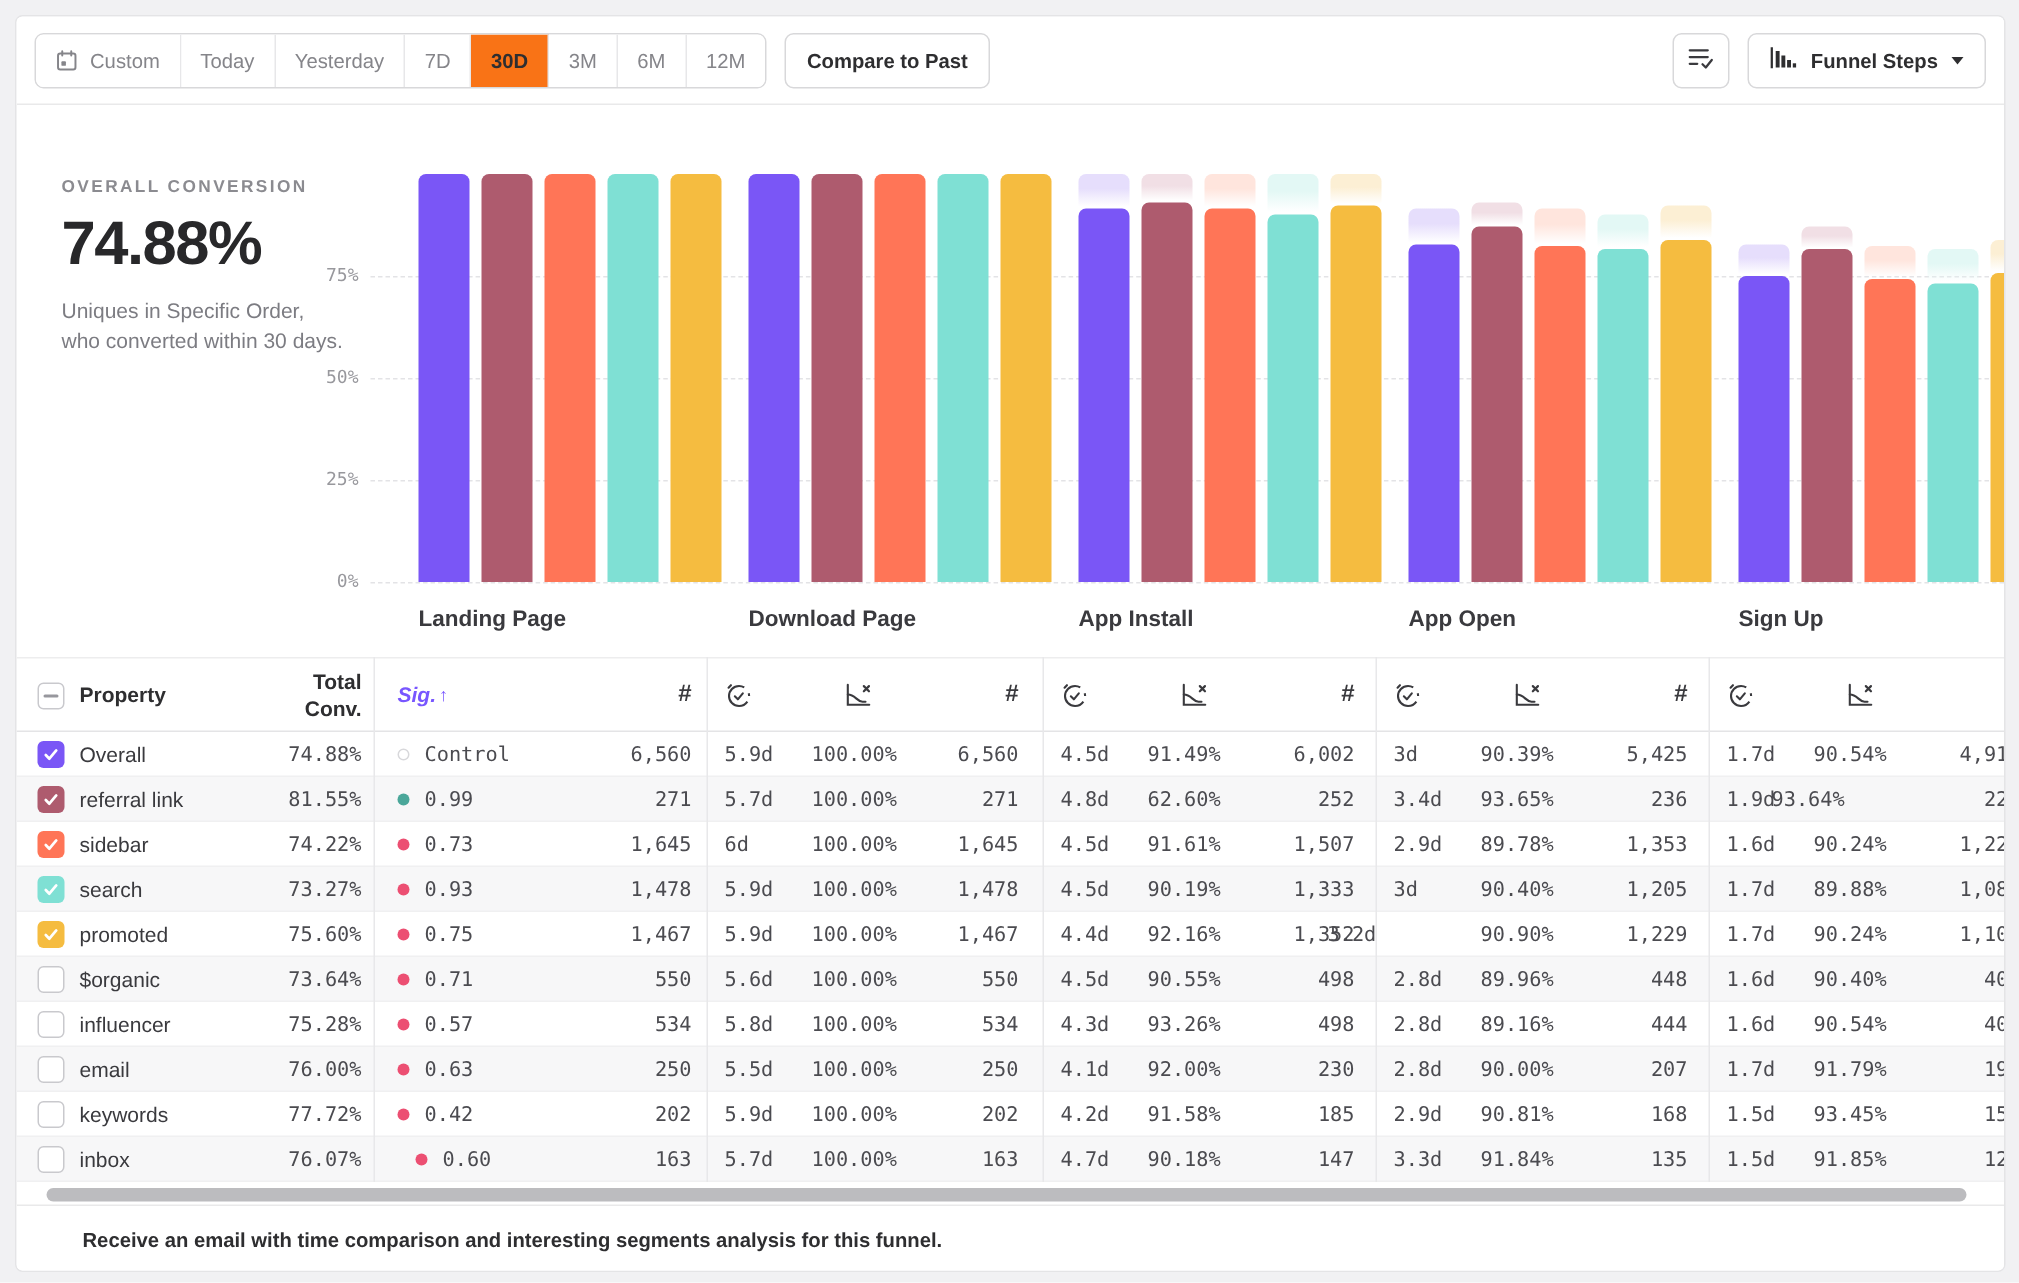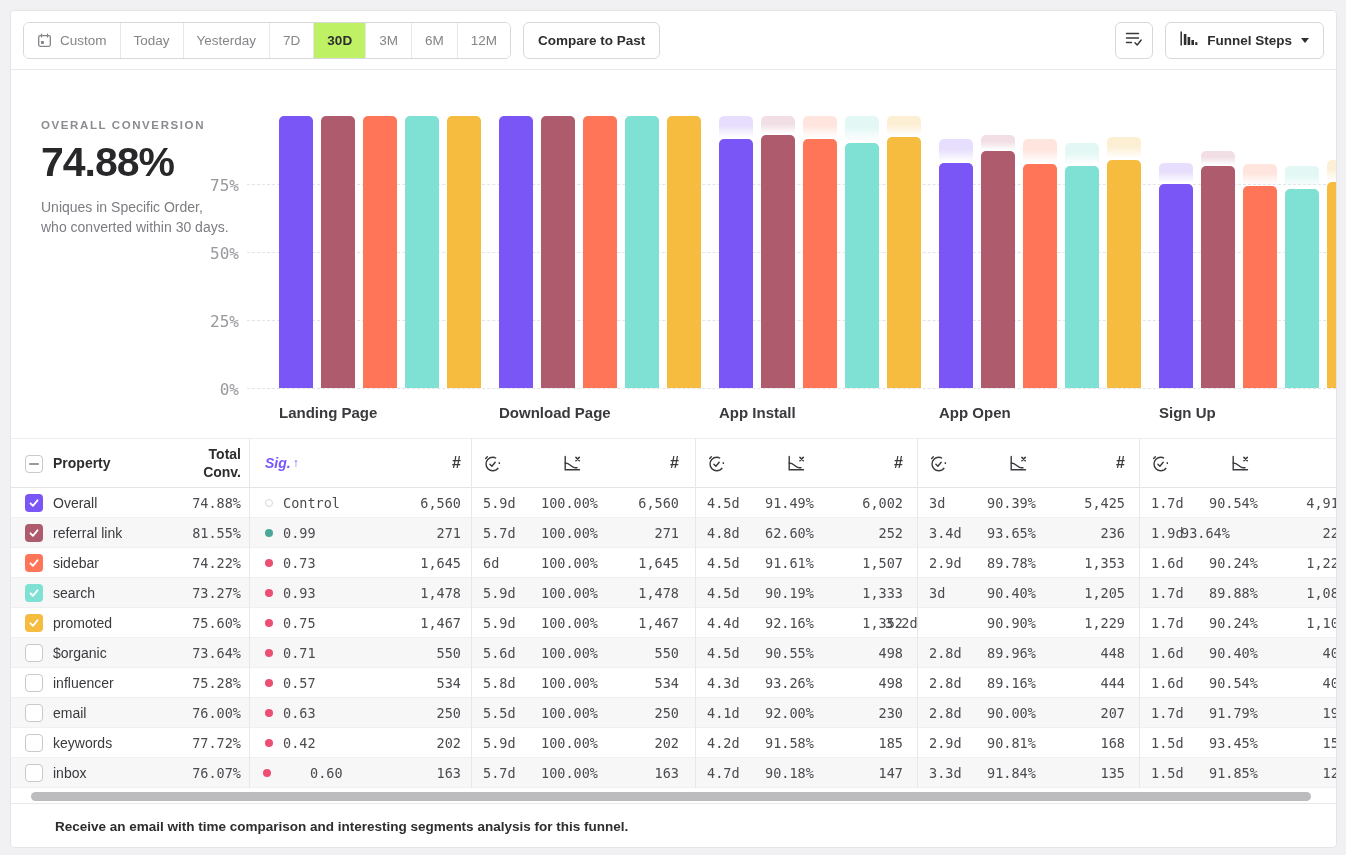--- a/index.html
+++ b/index.html
@@ -7,35 +7,35 @@
   body { background:#f1f1f3; font-family:"Liberation Sans", sans-serif; color:#2e2e30; }
   .card { position:absolute; left:10px; top:10px; width:1327px; height:838px;
           background:#fff; border:1px solid #e4e4e6; border-radius:5px; overflow:hidden; }
   
   .toolbar { position:absolute; left:0; top:0; right:0; height:59px; border-bottom:1px solid #e9e9ea;
              display:flex; align-items:center; padding:0 12px; gap:12px; background:#fff; }
   .seg { display:flex; border:1px solid #d8d8da; border-radius:6px; height:37px; overflow:hidden; background:#fff; }
   .seg .rbtn { font-family:inherit; font-size:13.5px; color:#85858a; background:#fff; border:none;
                border-right:1px solid #e7e7e9; padding:0 13px; display:flex; align-items:center; gap:8px; cursor:pointer; white-space:nowrap; }
   .seg .rbtn:last-child { border-right:none; }
-  .seg .rbtn.selected { background:#bef264; color:#2e2e30; font-weight:bold; }
+  .seg .rbtn.selected { background:#f97316; color:#2e2e30; font-weight:bold; }
   .btn { height:37px; border:1px solid #d8d8da; border-radius:6px; background:#fff; font-family:inherit;
          font-weight:bold; font-size:13.5px; color:#2e2e30; padding:0 14px; display:flex; align-items:center; gap:9px; cursor:pointer; }
   .btn.iconbtn { width:38px; justify-content:center; padding:0; }
   .spacer { flex:1; }
   .caret { width:0; height:0; border-left:4.5px solid transparent; border-right:4.5px solid transparent; border-top:5.5px solid #2e2e30; }
   
   .summary { position:absolute; left:30px; top:108px; width:190px; }
   .summary .slabel { font-size:11.5px; font-weight:bold; letter-spacing:1.6px; color:#8b8b90; }
   .summary .svalue { margin-top:8px; font-size:41px; font-weight:bold; color:#28282a; letter-spacing:-1px; }
   .summary .sdesc  { margin-top:12px; font-size:14px; color:#7c7c82; line-height:1.42; }
   
   .gridline { position:absolute; left:0; right:0; border-top:1px dashed #e3e3e6; }
   .ylabel { position:absolute; width:42px; text-align:right; font-family:"DejaVu Sans Mono", monospace;
-            font-size:16px; color:#98989d; }
+            font-size:12px; color:#98989d; }
   .bargroup { position:absolute; }
   .bar { position:absolute; bottom:0; width:34px; border-radius:5px 5px 0 0; }
   .ghost { position:absolute; width:34px; border-radius:5px 5px 0 0; }
   .catlabel { position:absolute; font-size:15px; font-weight:bold; color:#3a3a3e; white-space:nowrap; }
   
   .ftable { position:absolute; left:0; top:427px; right:0; height:350px; }
   .thead { position:absolute; left:0; top:0; right:0; height:50px; border-top:1px solid #ededee; border-bottom:1px solid #e4e4e6; }
   .vdiv { position:absolute; top:0; bottom:0; width:1px; background:#e8e8ea; }
   .trow { position:absolute; left:0; right:0; height:30px; border-bottom:1px solid #f0f0f1;text-align:center; }
   .trow.alt { background:#f7f7f8; }
@@ -800,21 +800,21 @@
         </div>
       </div>
       <div class="trow alt" style="top: 320px;">
         <div class="checkbox" style="position: absolute; left: 14px; top: 6px;"></div>
         <div class="cell" style="left: 32px; width: 150px;">
           <div class="propname">inbox</div>
         </div>
         <div class="cell right" style="left: 120px; width: 110px;">
           <div class="mono">76.07%</div>
         </div>
-        <div class="cell" style="left: 252px; width: 160px; gap: 29px;">
+        <div class="cell" style="left: 266px; width: 160px;">
           <div class="sigdot" style="background: rgb(236, 79, 114);"></div>
           <div class="mono">0.60</div>
         </div>
         <div class="cell right" style="left: 340px; width: 110px;">
           <div class="mono">163</div>
         </div>
         <div class="cell" style="left: 472px; width: 56px;">
           <div class="mono">5.7d</div>
         </div>
         <div class="cell" style="left: 530px; width: 70px;">

